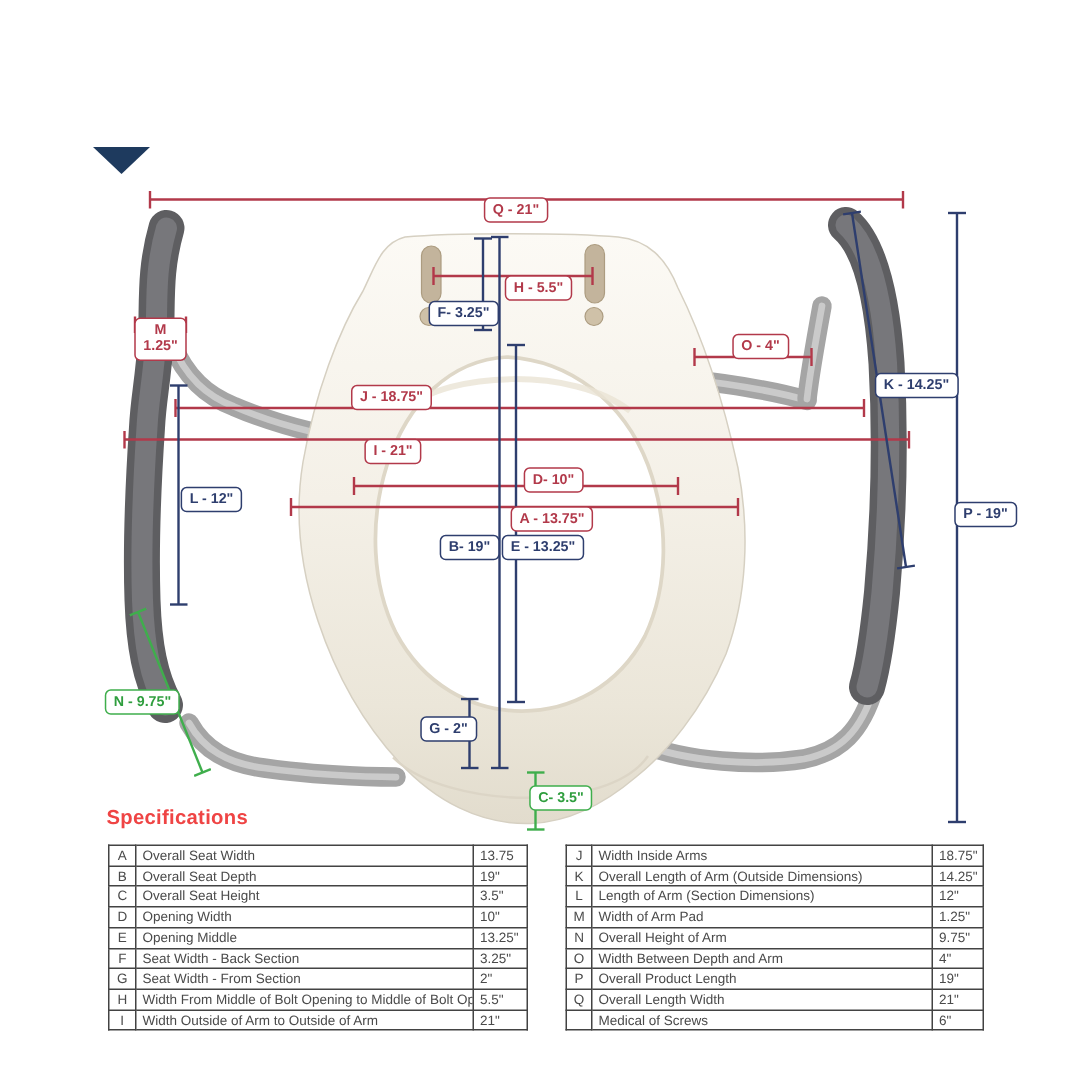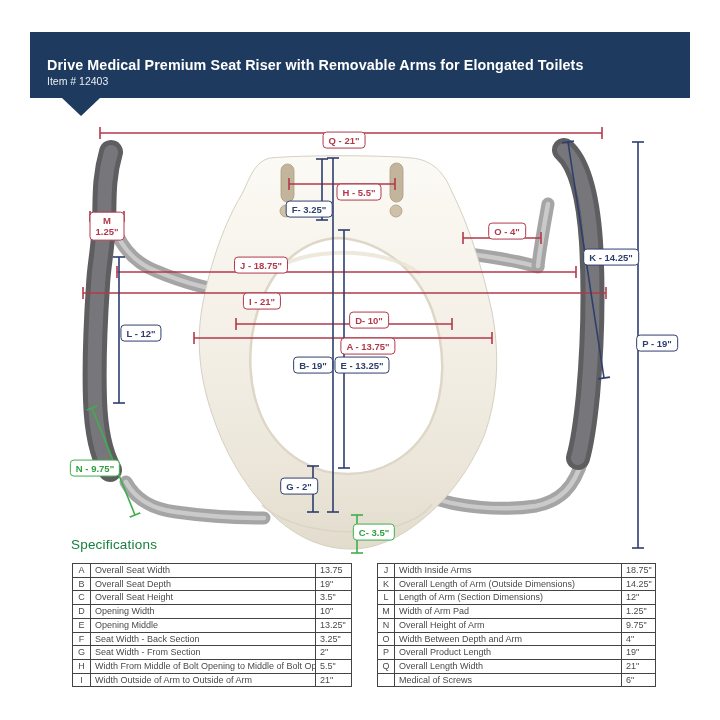--- a/index.html
+++ b/index.html
@@ -35,43 +35,39 @@
     background:#ffffff; border-radius:4px; padding:1.5px 5px;
     font-size:9.5px; font-weight:bold; white-space:nowrap;
     line-height:1.25; text-align:center; z-index:5;
   }
   .dim-label.red   { border:1.4px solid #b2394a; color:#b2394a; }
   .dim-label.navy  { border:1.4px solid #2e3e6e; color:#2e3e6e; }
   .dim-label.green { border:1.4px solid #3fae4c; color:#2f9e3e; }
   
   .spec-heading {
     position:absolute; left:71px; top:537px; margin:0;
-    font-size:13.5px; font-weight:normal; color:#15803d; letter-spacing:.2px;
+    font-size:13.5px; font-weight:bold; color:#ef4444; letter-spacing:.2px;
   }
   .spec-table {
     position:absolute; top:563px; border-collapse:collapse; table-layout:fixed;
     font-size:9px; color:#4a4a4a;
   }
   .spec-table td {
     border:1px solid #434343; height:12.7px; line-height:12.7px;
     padding:0 4px; overflow:hidden; white-space:nowrap; box-sizing:border-box;
   }
   .spec-table td.td-key { text-align:center; padding:0; }
   .spec-table.left  { left:72px;  width:279px; }
   .spec-table.right { left:377px; width:278px; }
 </style>
 </head>
 <body>
 
 <div class="page">
 
-  <div class="banner">
-    <div class="banner-title">Drive Medical Premium Seat Riser with Removable Arms for Elongated Toilets</div>
-    <div class="banner-item">Item # 12403</div>
-  </div>
   <div class="banner-notch"></div>
 
   <svg class="diagram-svg" width="720" height="720" viewBox="0 0 720 720">
     <defs>
       <linearGradient id="seatGrad" x1="0" y1="0" x2="0" y2="1">
         <stop offset="0" stop-color="#fcfaf5"></stop>
         <stop offset="0.45" stop-color="#f4f0e7"></stop>
         <stop offset="0.8" stop-color="#ebe6d9"></stop>
         <stop offset="1" stop-color="#e2dccd"></stop>
       </linearGradient>

